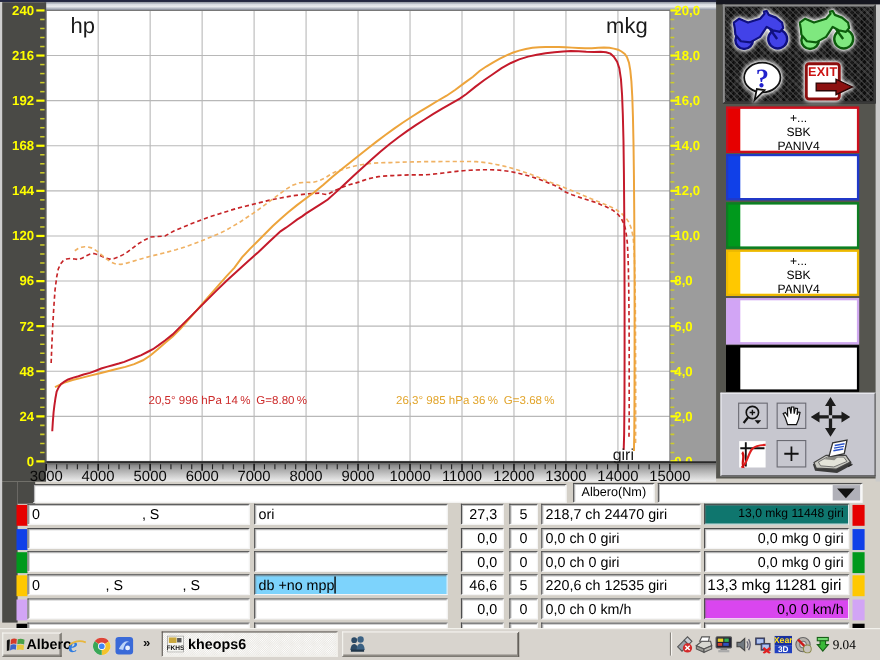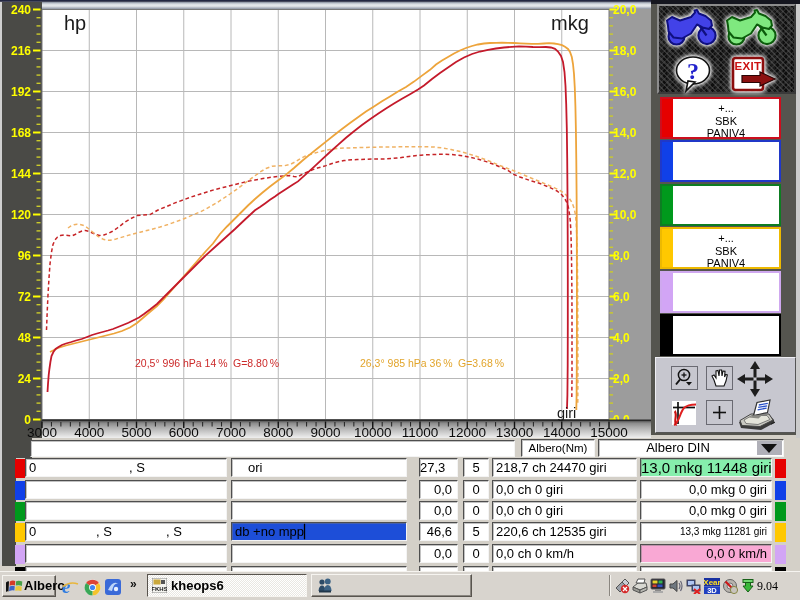--- a/index.html
+++ b/index.html
@@ -351,36 +351,35 @@
 <path d="M13,19.5 L17.5,17.2 L26,17.2 L22.5,20.5 Z" fill="#8a8a84"></path>
 <path d="M35,25.5 L39,23.5 L39,24.8 L35,26.8 Z" fill="#222"></path>
 </svg>
 <div style="position:absolute;left:0;top:438px;width:800px;height:133px;background:#d4d0c8"></div>
 <div style="position:absolute;left:0;top:438px;width:2px;height:127px;background:#cfcfcf"></div>
 <div style="position:absolute;left:2px;top:438px;width:14px;height:128px;background:#4a4a46"></div>
 <div style="position:absolute;left:16px;top:438px;width:16px;height:20px;background:#4a4a46"></div>
 <div style="border:1px solid;border-color:#4e4e4e #f4f4f4 #f4f4f4 #4e4e4e;background:#fff;box-shadow:inset 1px 1px 0 rgba(120,120,120,0.45);box-sizing:border-box;position:absolute;left:30px;top:440px;width:485px;height:17px"></div>
 <div style="border:1px solid;border-color:#4e4e4e #f4f4f4 #f4f4f4 #4e4e4e;background:#fff;box-shadow:inset 1px 1px 0 rgba(120,120,120,0.45);box-sizing:border-box;position:absolute;left:521px;top:439px;width:74px;height:18px;font-family:'Liberation Sans';font-size:11.5px;text-align:center;line-height:16px;color:#000">Albero(Nm)</div>
 <div style="border:1px solid;border-color:#4e4e4e #f4f4f4 #f4f4f4 #4e4e4e;background:#fff;box-shadow:inset 1px 1px 0 rgba(120,120,120,0.45);box-sizing:border-box;position:absolute;left:598px;top:439px;width:186px;height:18px;font-family:'Liberation Sans';font-size:11.5px;color:#000">
-    <div style="position:absolute;left:0;top:0;width:158px;height:16px;text-align:center;line-height:16px;font-size:13px">Albero DIN</div>
     <div style="position:absolute;right:1px;top:1px;width:25px;height:14px;background:#b0b0b8">
       <div style="position:absolute;left:4px;top:3px;width:0;height:0;border-left:8px solid transparent;border-right:8px solid transparent;border-top:9px solid #111"></div>
     </div>
   </div>
 <div style="position:absolute;left:15px;top:458.5px;width:10px;height:19px;background:#e60000"></div>
 <div style="position:absolute;left:775px;top:458.5px;width:11px;height:19px;background:#e60000"></div>
 <div style="border:1px solid;border-color:#4e4e4e #f4f4f4 #f4f4f4 #4e4e4e;background:#fff;box-shadow:inset 1px 1px 0 rgba(120,120,120,0.45);box-sizing:border-box;position:absolute;left:25px;top:458px;width:202px;height:19px;font-family:'Liberation Sans';font-size:13px;line-height:17.5px;color:#000;">
     <span style="position:absolute;left:3px;top:0">0</span>
     <span style="position:absolute;left:103px;top:0">, S</span>
   </div>
-<div style="border:1px solid;border-color:#4e4e4e #f4f4f4 #f4f4f4 #4e4e4e;background:#fff;box-shadow:inset 1px 1px 0 rgba(120,120,120,0.45);box-sizing:border-box;position:absolute;left:231px;top:458px;width:176px;height:19px;font-family:'Liberation Sans';font-size:13px;line-height:17.5px;color:#000;padding-left:16px">ori</div>
-<div style="border:1px solid;border-color:#4e4e4e #f4f4f4 #f4f4f4 #4e4e4e;background:#fff;box-shadow:inset 1px 1px 0 rgba(120,120,120,0.45);box-sizing:border-box;position:absolute;left:419px;top:458px;width:39px;height:19px;font-family:'Liberation Sans';font-size:13px;line-height:17.5px;color:#000;text-align:left;padding-right:5px">27,3</div>
+<div style="border:1px solid;border-color:#4e4e4e #f4f4f4 #f4f4f4 #4e4e4e;background:#fff;box-shadow:inset 1px 1px 0 rgba(120,120,120,0.45);box-sizing:border-box;position:absolute;left:231px;top:458px;width:176px;height:19px;font-family:'Liberation Sans';font-size:13px;line-height:17.5px;color:#000;padding-left:3px">ori</div>
+<div style="border:1px solid;border-color:#4e4e4e #f4f4f4 #f4f4f4 #4e4e4e;background:#fff;box-shadow:inset 1px 1px 0 rgba(120,120,120,0.45);box-sizing:border-box;position:absolute;left:419px;top:458px;width:39px;height:19px;font-family:'Liberation Sans';font-size:13px;line-height:17.5px;color:#000;text-align:right;padding-right:5px">27,3</div>
 <div style="border:1px solid;border-color:#4e4e4e #f4f4f4 #f4f4f4 #4e4e4e;background:#fff;box-shadow:inset 1px 1px 0 rgba(120,120,120,0.45);box-sizing:border-box;position:absolute;left:463px;top:458px;width:26px;height:19px;font-family:'Liberation Sans';font-size:13px;line-height:17.5px;color:#000;text-align:center">5</div>
 <div style="border:1px solid;border-color:#4e4e4e #f4f4f4 #f4f4f4 #4e4e4e;background:#fff;box-shadow:inset 1px 1px 0 rgba(120,120,120,0.45);box-sizing:border-box;position:absolute;left:492px;top:458px;width:145px;height:19px;font-family:'Liberation Sans';font-size:13px;line-height:17.5px;color:#000;padding-left:3px;white-space:nowrap">218,7 ch 24470 giri</div>
-<div style="border:1px solid;border-color:#4e4e4e #f4f4f4 #f4f4f4 #4e4e4e;background:#86efac;box-shadow:inset 1px 1px 0 rgba(120,120,120,0.45);box-sizing:border-box;position:absolute;left:640px;top:458px;width:132px;height:19px;font-family:'Liberation Sans';font-size:15px;line-height:17.5px;color:#000;text-align:right;padding-right:4px;white-space:nowrap">13,0 mkg 11448 giri</div>
+<div style="border:1px solid;border-color:#4e4e4e #f4f4f4 #f4f4f4 #4e4e4e;background:#0f766e;box-shadow:inset 1px 1px 0 rgba(120,120,120,0.45);box-sizing:border-box;position:absolute;left:640px;top:458px;width:132px;height:19px;font-family:'Liberation Sans';font-size:11px;line-height:17.5px;color:#000;text-align:right;padding-right:4px;white-space:nowrap">13,0 mkg 11448 giri</div>
 <div style="position:absolute;left:15px;top:480.5px;width:10px;height:19px;background:#1040e8"></div>
 <div style="position:absolute;left:775px;top:480.5px;width:11px;height:19px;background:#1040e8"></div>
 <div style="border:1px solid;border-color:#4e4e4e #f4f4f4 #f4f4f4 #4e4e4e;background:#fff;box-shadow:inset 1px 1px 0 rgba(120,120,120,0.45);box-sizing:border-box;position:absolute;left:25px;top:480px;width:202px;height:19px;font-family:'Liberation Sans';font-size:13px;line-height:17.5px;color:#000;"></div>
 <div style="border:1px solid;border-color:#4e4e4e #f4f4f4 #f4f4f4 #4e4e4e;background:#fff;box-shadow:inset 1px 1px 0 rgba(120,120,120,0.45);box-sizing:border-box;position:absolute;left:231px;top:480px;width:176px;height:19px;font-family:'Liberation Sans';font-size:13px;line-height:17.5px;color:#000;padding-left:3px"></div>
 <div style="border:1px solid;border-color:#4e4e4e #f4f4f4 #f4f4f4 #4e4e4e;background:#fff;box-shadow:inset 1px 1px 0 rgba(120,120,120,0.45);box-sizing:border-box;position:absolute;left:419px;top:480px;width:39px;height:19px;font-family:'Liberation Sans';font-size:13px;line-height:17.5px;color:#000;text-align:right;padding-right:5px">0,0</div>
 <div style="border:1px solid;border-color:#4e4e4e #f4f4f4 #f4f4f4 #4e4e4e;background:#fff;box-shadow:inset 1px 1px 0 rgba(120,120,120,0.45);box-sizing:border-box;position:absolute;left:463px;top:480px;width:26px;height:19px;font-family:'Liberation Sans';font-size:13px;line-height:17.5px;color:#000;text-align:center">0</div>
 <div style="border:1px solid;border-color:#4e4e4e #f4f4f4 #f4f4f4 #4e4e4e;background:#fff;box-shadow:inset 1px 1px 0 rgba(120,120,120,0.45);box-sizing:border-box;position:absolute;left:492px;top:480px;width:145px;height:19px;font-family:'Liberation Sans';font-size:13px;line-height:17.5px;color:#000;padding-left:3px;white-space:nowrap">0,0 ch 0 giri</div>
 <div style="border:1px solid;border-color:#4e4e4e #f4f4f4 #f4f4f4 #4e4e4e;background:#fff;box-shadow:inset 1px 1px 0 rgba(120,120,120,0.45);box-sizing:border-box;position:absolute;left:640px;top:480px;width:132px;height:19px;font-family:'Liberation Sans';font-size:13px;line-height:17.5px;color:#000;text-align:right;padding-right:4px;white-space:nowrap">0,0 mkg 0 giri</div>
 <div style="position:absolute;left:15px;top:501.5px;width:10px;height:19px;background:#00991c"></div>
 <div style="position:absolute;left:775px;top:501.5px;width:11px;height:19px;background:#00991c"></div>
@@ -390,33 +389,33 @@
 <div style="border:1px solid;border-color:#4e4e4e #f4f4f4 #f4f4f4 #4e4e4e;background:#fff;box-shadow:inset 1px 1px 0 rgba(120,120,120,0.45);box-sizing:border-box;position:absolute;left:463px;top:501px;width:26px;height:19px;font-family:'Liberation Sans';font-size:13px;line-height:17.5px;color:#000;text-align:center">0</div>
 <div style="border:1px solid;border-color:#4e4e4e #f4f4f4 #f4f4f4 #4e4e4e;background:#fff;box-shadow:inset 1px 1px 0 rgba(120,120,120,0.45);box-sizing:border-box;position:absolute;left:492px;top:501px;width:145px;height:19px;font-family:'Liberation Sans';font-size:13px;line-height:17.5px;color:#000;padding-left:3px;white-space:nowrap">0,0 ch 0 giri</div>
 <div style="border:1px solid;border-color:#4e4e4e #f4f4f4 #f4f4f4 #4e4e4e;background:#fff;box-shadow:inset 1px 1px 0 rgba(120,120,120,0.45);box-sizing:border-box;position:absolute;left:640px;top:501px;width:132px;height:19px;font-family:'Liberation Sans';font-size:13px;line-height:17.5px;color:#000;text-align:right;padding-right:4px;white-space:nowrap">0,0 mkg 0 giri</div>
 <div style="position:absolute;left:15px;top:522.5px;width:10px;height:19px;background:#ffc800"></div>
 <div style="position:absolute;left:775px;top:522.5px;width:11px;height:19px;background:#ffc800"></div>
 <div style="border:1px solid;border-color:#4e4e4e #f4f4f4 #f4f4f4 #4e4e4e;background:#fff;box-shadow:inset 1px 1px 0 rgba(120,120,120,0.45);box-sizing:border-box;position:absolute;left:25px;top:522px;width:202px;height:19px;font-family:'Liberation Sans';font-size:13px;line-height:17.5px;color:#000;">
     <span style="position:absolute;left:3px;top:0">0</span>
     <span style="position:absolute;left:70px;top:0">, S</span>
     <span style="position:absolute;left:140px;top:0">, S</span>
   </div>
-<div style="border:1px solid;border-color:#4e4e4e #f4f4f4 #f4f4f4 #4e4e4e;background:#1d4ed8;box-shadow:inset 1px 1px 0 rgba(120,120,120,0.45);box-sizing:border-box;position:absolute;left:231px;top:522px;width:176px;height:19px;font-family:'Liberation Sans';font-size:13px;line-height:17.5px;color:#000;padding-left:3px">db +no mpp▏</div>
+<div style="border:1px solid;border-color:#4e4e4e #f4f4f4 #f4f4f4 #4e4e4e;background:#7dd3fc;box-shadow:inset 1px 1px 0 rgba(120,120,120,0.45);box-sizing:border-box;position:absolute;left:231px;top:522px;width:176px;height:19px;font-family:'Liberation Sans';font-size:13px;line-height:17.5px;color:#000;padding-left:3px">db +no mpp▏</div>
 <div style="border:1px solid;border-color:#4e4e4e #f4f4f4 #f4f4f4 #4e4e4e;background:#fff;box-shadow:inset 1px 1px 0 rgba(120,120,120,0.45);box-sizing:border-box;position:absolute;left:419px;top:522px;width:39px;height:19px;font-family:'Liberation Sans';font-size:13px;line-height:17.5px;color:#000;text-align:right;padding-right:5px">46,6</div>
 <div style="border:1px solid;border-color:#4e4e4e #f4f4f4 #f4f4f4 #4e4e4e;background:#fff;box-shadow:inset 1px 1px 0 rgba(120,120,120,0.45);box-sizing:border-box;position:absolute;left:463px;top:522px;width:26px;height:19px;font-family:'Liberation Sans';font-size:13px;line-height:17.5px;color:#000;text-align:center">5</div>
 <div style="border:1px solid;border-color:#4e4e4e #f4f4f4 #f4f4f4 #4e4e4e;background:#fff;box-shadow:inset 1px 1px 0 rgba(120,120,120,0.45);box-sizing:border-box;position:absolute;left:492px;top:522px;width:145px;height:19px;font-family:'Liberation Sans';font-size:13px;line-height:17.5px;color:#000;padding-left:3px;white-space:nowrap">220,6 ch 12535 giri</div>
-<div style="border:1px solid;border-color:#4e4e4e #f4f4f4 #f4f4f4 #4e4e4e;background:#fff;box-shadow:inset 1px 1px 0 rgba(120,120,120,0.45);box-sizing:border-box;position:absolute;left:640px;top:522px;width:132px;height:19px;font-family:'Liberation Sans';font-size:10px;line-height:17.5px;color:#000;text-align:right;padding-right:4px;white-space:nowrap">13,3 mkg 11281 giri</div>
+<div style="border:1px solid;border-color:#4e4e4e #f4f4f4 #f4f4f4 #4e4e4e;background:#fff;box-shadow:inset 1px 1px 0 rgba(120,120,120,0.45);box-sizing:border-box;position:absolute;left:640px;top:522px;width:132px;height:19px;font-family:'Liberation Sans';font-size:14px;line-height:17.5px;color:#000;text-align:center;padding-right:4px;white-space:nowrap">13,3 mkg 11281 giri</div>
 <div style="position:absolute;left:15px;top:544.5px;width:10px;height:19px;background:#d2a5f5"></div>
 <div style="position:absolute;left:775px;top:544.5px;width:11px;height:19px;background:#d2a5f5"></div>
 <div style="border:1px solid;border-color:#4e4e4e #f4f4f4 #f4f4f4 #4e4e4e;background:#fff;box-shadow:inset 1px 1px 0 rgba(120,120,120,0.45);box-sizing:border-box;position:absolute;left:25px;top:544px;width:202px;height:19px;font-family:'Liberation Sans';font-size:13px;line-height:17.5px;color:#000;"></div>
 <div style="border:1px solid;border-color:#4e4e4e #f4f4f4 #f4f4f4 #4e4e4e;background:#fff;box-shadow:inset 1px 1px 0 rgba(120,120,120,0.45);box-sizing:border-box;position:absolute;left:231px;top:544px;width:176px;height:19px;font-family:'Liberation Sans';font-size:13px;line-height:17.5px;color:#000;padding-left:3px"></div>
 <div style="border:1px solid;border-color:#4e4e4e #f4f4f4 #f4f4f4 #4e4e4e;background:#fff;box-shadow:inset 1px 1px 0 rgba(120,120,120,0.45);box-sizing:border-box;position:absolute;left:419px;top:544px;width:39px;height:19px;font-family:'Liberation Sans';font-size:13px;line-height:17.5px;color:#000;text-align:right;padding-right:5px">0,0</div>
 <div style="border:1px solid;border-color:#4e4e4e #f4f4f4 #f4f4f4 #4e4e4e;background:#fff;box-shadow:inset 1px 1px 0 rgba(120,120,120,0.45);box-sizing:border-box;position:absolute;left:463px;top:544px;width:26px;height:19px;font-family:'Liberation Sans';font-size:13px;line-height:17.5px;color:#000;text-align:center">0</div>
 <div style="border:1px solid;border-color:#4e4e4e #f4f4f4 #f4f4f4 #4e4e4e;background:#fff;box-shadow:inset 1px 1px 0 rgba(120,120,120,0.45);box-sizing:border-box;position:absolute;left:492px;top:544px;width:145px;height:19px;font-family:'Liberation Sans';font-size:13px;line-height:17.5px;color:#000;padding-left:3px;white-space:nowrap">0,0 ch 0 km/h</div>
-<div style="border:1px solid;border-color:#4e4e4e #f4f4f4 #f4f4f4 #4e4e4e;background:#f9a8d4;box-shadow:inset 1px 1px 0 rgba(120,120,120,0.45);box-sizing:border-box;position:absolute;left:640px;top:544px;width:132px;height:19px;font-family:'Liberation Sans';font-size:13px;line-height:17.5px;color:#000;text-align:right;padding-right:4px;white-space:nowrap">0,0  0 km/h</div>
+<div style="border:1px solid;border-color:#4e4e4e #f4f4f4 #f4f4f4 #4e4e4e;background:#d946ef;box-shadow:inset 1px 1px 0 rgba(120,120,120,0.45);box-sizing:border-box;position:absolute;left:640px;top:544px;width:132px;height:19px;font-family:'Liberation Sans';font-size:13px;line-height:17.5px;color:#000;text-align:right;padding-right:4px;white-space:nowrap">0,0  0 km/h</div>
 <div style="position:absolute;left:15px;top:566.5px;width:10px;height:19px;background:#000000"></div>
 <div style="position:absolute;left:775px;top:566.5px;width:11px;height:19px;background:#000000"></div>
 <div style="border:1px solid;border-color:#4e4e4e #f4f4f4 #f4f4f4 #4e4e4e;background:#fff;box-shadow:inset 1px 1px 0 rgba(120,120,120,0.45);box-sizing:border-box;position:absolute;left:25px;top:566px;width:202px;height:19px;font-family:'Liberation Sans';font-size:13px;line-height:17.5px;color:#000;"></div>
 <div style="border:1px solid;border-color:#4e4e4e #f4f4f4 #f4f4f4 #4e4e4e;background:#fff;box-shadow:inset 1px 1px 0 rgba(120,120,120,0.45);box-sizing:border-box;position:absolute;left:231px;top:566px;width:176px;height:19px;font-family:'Liberation Sans';font-size:13px;line-height:17.5px;color:#000;padding-left:3px"></div>
 <div style="border:1px solid;border-color:#4e4e4e #f4f4f4 #f4f4f4 #4e4e4e;background:#fff;box-shadow:inset 1px 1px 0 rgba(120,120,120,0.45);box-sizing:border-box;position:absolute;left:419px;top:566px;width:39px;height:19px;font-family:'Liberation Sans';font-size:13px;line-height:17.5px;color:#000;text-align:right;padding-right:5px"></div>
 <div style="border:1px solid;border-color:#4e4e4e #f4f4f4 #f4f4f4 #4e4e4e;background:#fff;box-shadow:inset 1px 1px 0 rgba(120,120,120,0.45);box-sizing:border-box;position:absolute;left:463px;top:566px;width:26px;height:19px;font-family:'Liberation Sans';font-size:13px;line-height:17.5px;color:#000;text-align:center"></div>
 <div style="border:1px solid;border-color:#4e4e4e #f4f4f4 #f4f4f4 #4e4e4e;background:#fff;box-shadow:inset 1px 1px 0 rgba(120,120,120,0.45);box-sizing:border-box;position:absolute;left:492px;top:566px;width:145px;height:19px;font-family:'Liberation Sans';font-size:13px;line-height:17.5px;color:#000;padding-left:3px;white-space:nowrap"></div>
 <div style="border:1px solid;border-color:#4e4e4e #f4f4f4 #f4f4f4 #4e4e4e;background:#fff;box-shadow:inset 1px 1px 0 rgba(120,120,120,0.45);box-sizing:border-box;position:absolute;left:640px;top:566px;width:132px;height:19px;font-family:'Liberation Sans';font-size:13px;line-height:17.5px;color:#000;text-align:right;padding-right:4px;white-space:nowrap"></div>
 <div style="position:absolute;left:0;top:571px;width:800px;height:29px;background:#d8d4ce;border-top:1px solid #f6f4f0"></div>
 <div style="position:absolute;left:2px;top:575px;width:54px;height:22px;background:#d8d4ce;border:1px solid;border-color:#f6f4f0 #58544e #58544e #f6f4f0;box-shadow:inset -1px -1px 0 #8a8680;box-sizing:border-box;">

